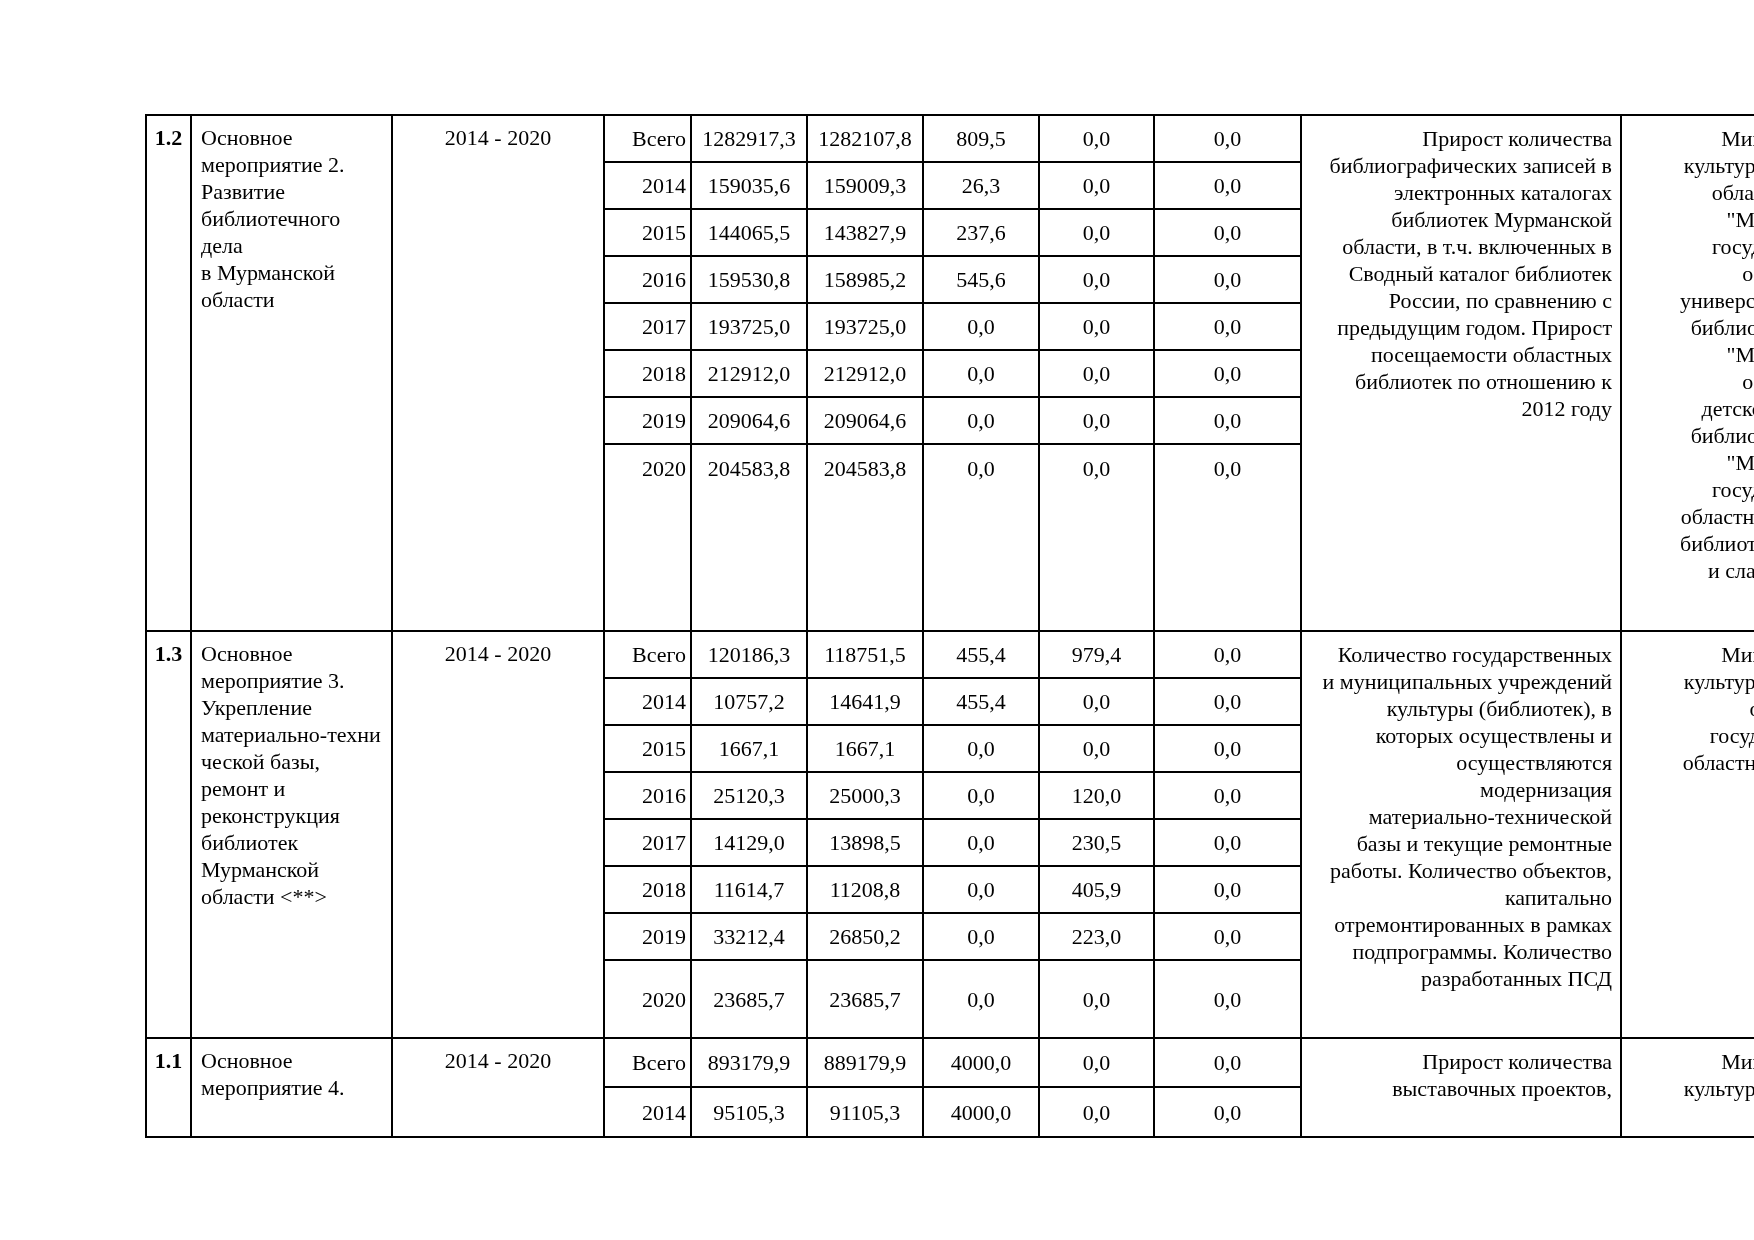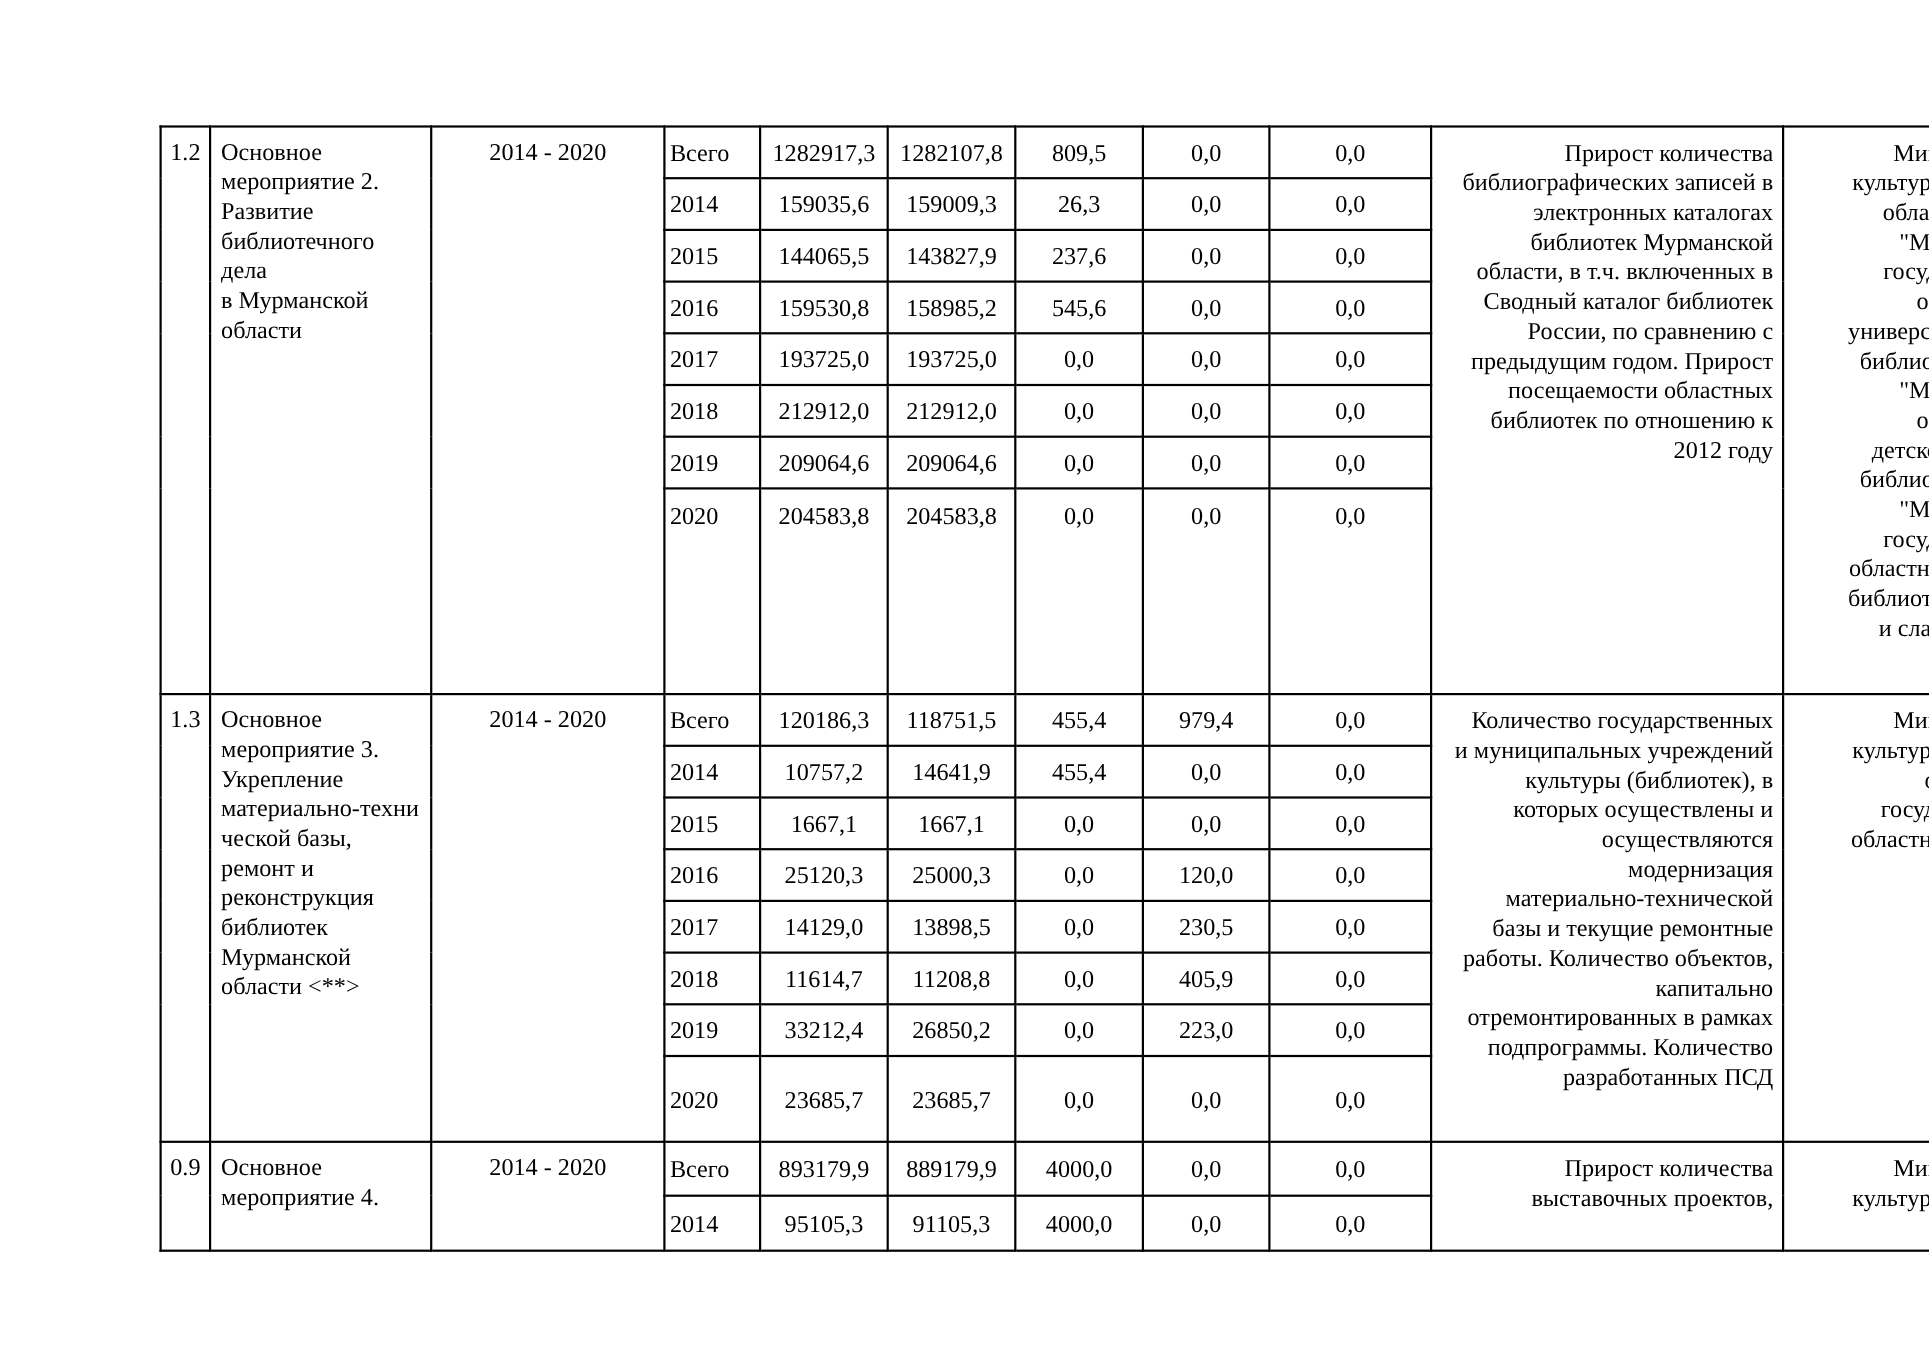--- a/index.html
+++ b/index.html
@@ -16,24 +16,24 @@
     position: absolute;
     left: 145px; top: 114px;
     width: 1811px;
     border-collapse: collapse;
     table-layout: fixed;
     font-size: 22px;
     line-height: 27px;
   }
   table.doc, table.doc td { border: 2px solid #000; }
   td { padding: 8px 6px; overflow: hidden; }
-  td.num   { text-align: center; vertical-align: top; }
+  td.num   { text-align: center; vertical-align: top; font-weight: bold; }
   td.name  { text-align: left;  vertical-align: top; white-space: pre-line; padding-left: 9px; padding-right: 4px; margin-left: 48px; }
   td.years { text-align: center; vertical-align: top; }
-  td.rlabel{ text-align: left; vertical-align: middle; padding: 2px 4px; }
+  td.rlabel{ text-align: right; vertical-align: middle; padding: 2px 4px; }
   td.money { text-align: center; vertical-align: middle; padding: 2px 4px; }
   tr.toprow td.rlabel, tr.toprow td.money { vertical-align: top; padding-top: 10px; }
   td.indicator { text-align: right; vertical-align: top; white-space: pre-line; padding: 9px 8px; }
   td.org       { text-align: center; vertical-align: top; white-space: pre-line; padding: 9px 8px; }
   col.c-num { width: 45px; }
   col.c-name { width: 201px; }
   col.c-years { width: 212px; }
   col.c-label { width: 87px; }
   col.c-m1 { width: 116px; }
   col.c-m2 { width: 116px; }
@@ -254,21 +254,21 @@
           <td class="rlabel">2020</td>
           <td class="money">23685,7</td>
           <td class="money">23685,7</td>
           <td class="money">0,0</td>
           <td class="money">0,0</td>
           <td class="money">0,0</td>
         </tr>
       </tbody>
       <tbody>
         <tr style="height: 49px;">
-          <td class="num" rowspan="2">0.9</td>
+          <td class="num" rowspan="2">1.1</td>
           <td class="name" rowspan="2">Основное
 мероприятие 4.</td>
           <td class="years" rowspan="2">2014 - 2020</td>
           <td class="rlabel">Всего</td>
           <td class="money">893179,9</td>
           <td class="money">889179,9</td>
           <td class="money">4000,0</td>
           <td class="money">0,0</td>
           <td class="money">0,0</td>
           <td class="indicator" rowspan="2">Прирост количества

